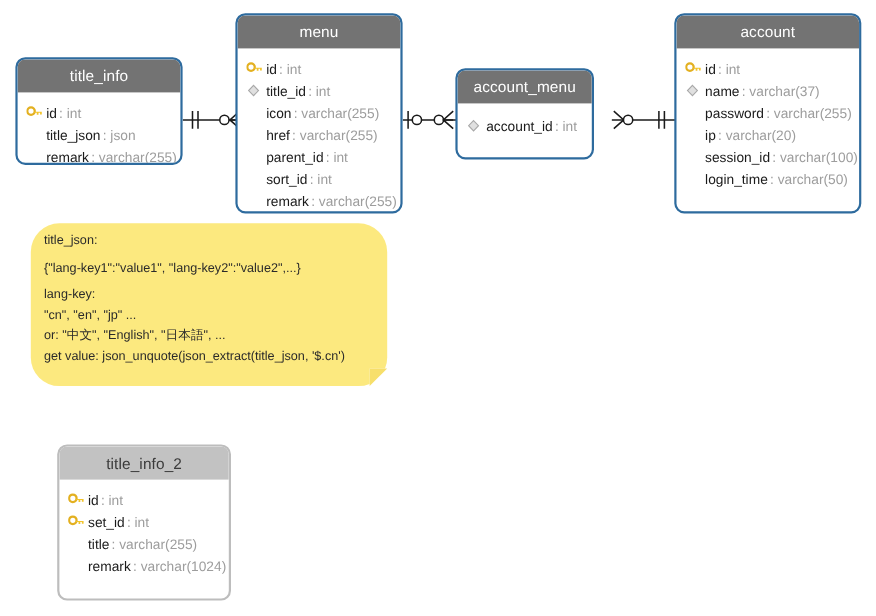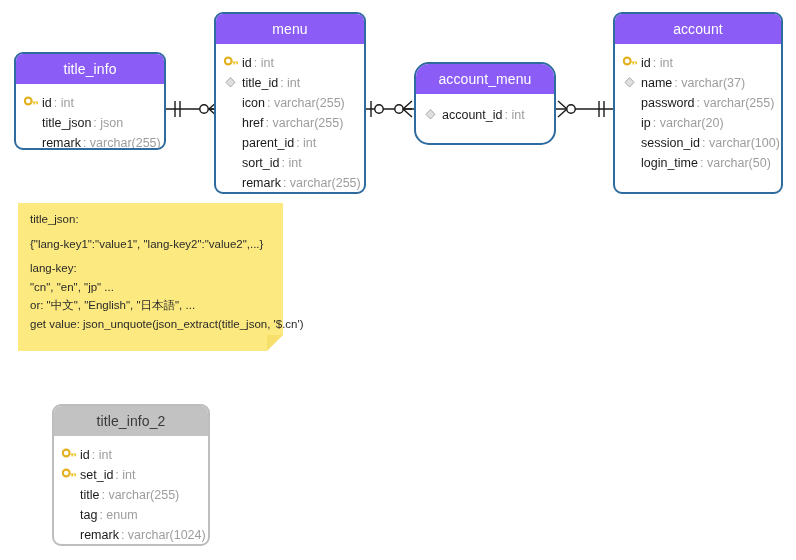--- a/index.html
+++ b/index.html
@@ -26,21 +26,21 @@
     position: absolute;
     border-radius: 9px;
     background: #ffffff;
     border: 2px solid #2e6b9e;
     box-sizing: border-box;
     overflow: hidden;
   }
   .entity.gray { border-color: #bdbdbd; margin-left: 28px; }
 
   .entity-header {
-    background: #8b5cf6;
+    background: #737373;
     color: #ffffff;
     text-align: center;
     font-size: 14px;
     line-height: 1;
     padding: 8px 6px 8px 6px;
     letter-spacing: .1px;
   }
   .entity.gray .entity-header {
     background: #c2c2c2;
     color: #3a3a3a;
@@ -202,21 +202,21 @@
         <span class="attr-type">:&nbsp;<span>int</span></span>
       </div>
       <div class="attr">
         <span class="attr-icon"></span>
         <span class="attr-name">remark</span>
         <span class="attr-type">:&nbsp;<span>varchar(255)</span></span>
       </div>
     </div>
   </div>
 
-  <div class="entity" style="left:414px; top:62px; width:142px; height:83px;border-radius:15px;">
+  <div class="entity" style="left:414px; top:62px; width:126px; height:83px;">
     <div class="entity-header">account_menu</div>
     <div class="entity-body">
       <div class="attr" style="height:22px;">
         <span class="attr-icon">
           <svg width="13" height="13" viewBox="0 0 13 13">
             <path d="M 6.5 1.6 L 11 6.3 L 6.5 11 L 2 6.3 Z" fill="#e0e0e0" stroke="#a8a8a8" stroke-width="1"></path>
           </svg>
         </span>
         <span class="attr-name">account_id</span>
         <span class="attr-type">:&nbsp;<span>int</span></span>
@@ -271,21 +271,21 @@
         <span class="attr-type">:&nbsp;<span>varchar(100)</span></span>
       </div>
       <div class="attr">
         <span class="attr-icon"></span>
         <span class="attr-name">login_time</span>
         <span class="attr-type">:&nbsp;<span>varchar(50)</span></span>
       </div>
     </div>
   </div>
 
-  <div class="note" style="left:18px; top:203px; width:265px; height:148px;">
+  <div class="note" style="left:28px; top:203px; width:324px; height:148px;border-radius:26px;">
     <div class="note-line">title_json:</div>
     <div class="note-line">{"lang-key1":"value1", "lang-key2":"value2",...}</div>
     <div class="note-line tight">lang-key:</div>
     <div class="note-line tight">"cn", "en", "jp" ...</div>
     <div class="note-line tight">or: "中文", "English", "日本語", ...</div>
     <div class="note-line">get value: json_unquote(json_extract(title_json, '$.cn')</div>
     <div class="note-fold"></div>
   </div>
 
   <div class="entity gray" style="left:24px; top:404px; width:158px; height:142px;">
@@ -311,24 +311,19 @@
         <span class="attr-name">set_id</span>
         <span class="attr-type">:&nbsp;<span>int</span></span>
       </div>
       <div class="attr">
         <span class="attr-icon"></span>
         <span class="attr-name">title</span>
         <span class="attr-type">:&nbsp;<span>varchar(255)</span></span>
       </div>
       <div class="attr">
         <span class="attr-icon"></span>
-        <span class="attr-name">tag</span>
-        <span class="attr-type">:&nbsp;<span>enum</span></span>
-      </div>
-      <div class="attr">
-        <span class="attr-icon"></span>
         <span class="attr-name">remark</span>
         <span class="attr-type">:&nbsp;<span>varchar(1024)</span></span>
       </div>
     </div>
   </div>
 
 </div>
 
 </body></html>

